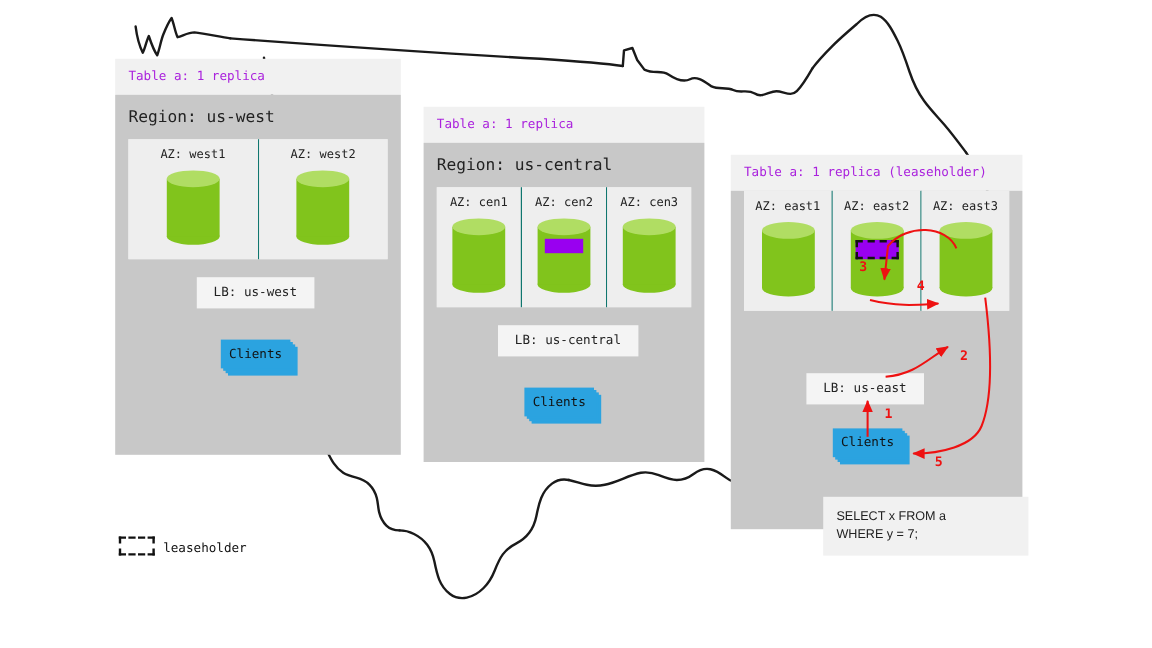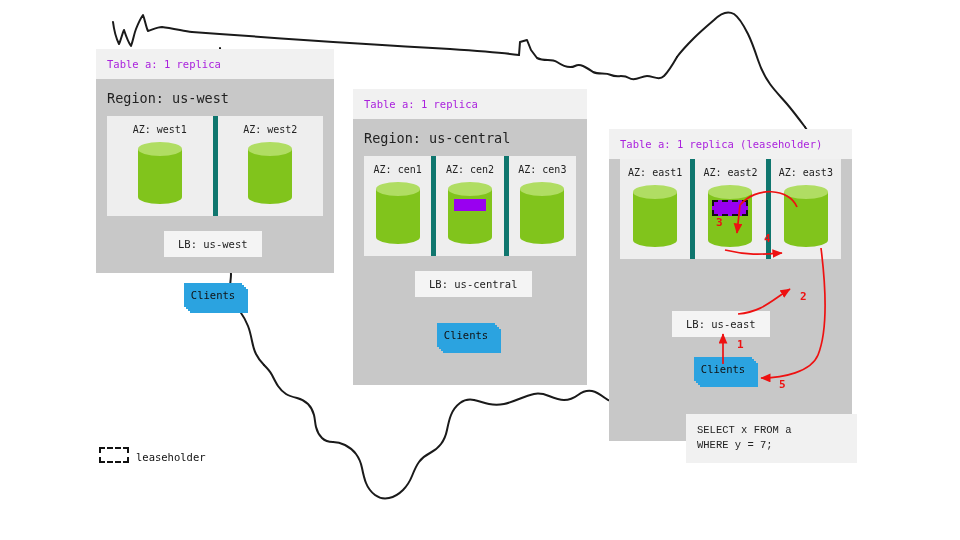--- a/index.html
+++ b/index.html
@@ -38,21 +38,21 @@
     white-space:nowrap;
   }
   .az-row{
     display:flex;
     background:#eeeeee;
     margin:0 11px 0 11px;
   }
   .az{
     flex:1;
     background:#eeeeee;
-    border-right:5px solid #0f766e;
+    border-right:1px solid #0f766e;
     padding:8px 0 12px 0;
     text-align:center;
     position:relative;
   }
   .az:last-child{border-right:none;}
   .az-label{
     font-size:10px;
     color:#222;
     font-family:"DejaVu Sans Mono", monospace;
     white-space:nowrap;
@@ -124,21 +124,21 @@
     font-family:"DejaVu Sans Mono", monospace;
     display:flex;align-items:center;justify-content:center;
     white-space:nowrap;
   }
   
   .sqlbox{
     position:absolute;
     background:#f1f1f1;
     color:#222;
     font-size:10.5px;
-    font-family:Liberation Mono, monospace;
+    font-family:Liberation Sans, sans-serif;
     padding:9px 11px 10px 11px;
     line-height:1.45;
     white-space:pre;
     z-index:5;
   }
   
   .legend{
     position:absolute;
     left:99px;top:447px;
     display:flex;align-items:flex-end;
@@ -295,21 +295,21 @@
   </svg>
 
   <div class="arrow-num" style="left:737px;top:338px;">1</div>
   <div class="arrow-num" style="left:800px;top:290px;">2</div>
   <div class="arrow-num" style="left:716px;top:216px;">3</div>
   <div class="arrow-num" style="left:764px;top:232px;">4</div>
   <div class="arrow-num" style="left:779px;top:378px;">5</div>
 
   <div class="region" style="left:96px;top:49px;width:238px;">
     <div class="region-header">Table a: 1 replica</div>
-    <div class="region-body" style="height:194px;">
+    <div class="region-body" style="height:300px;">
       <div class="region-title">Region: us-west</div>
       <div class="az-row">
         <div class="az">
           <div class="az-label">AZ: west1</div>
           <div class="cyl-wrap">
             <div class="cyl-bottom"></div>
               <div class="cyl-body"></div>
               <div class="cyl-top"></div>
           </div>
         </div>

